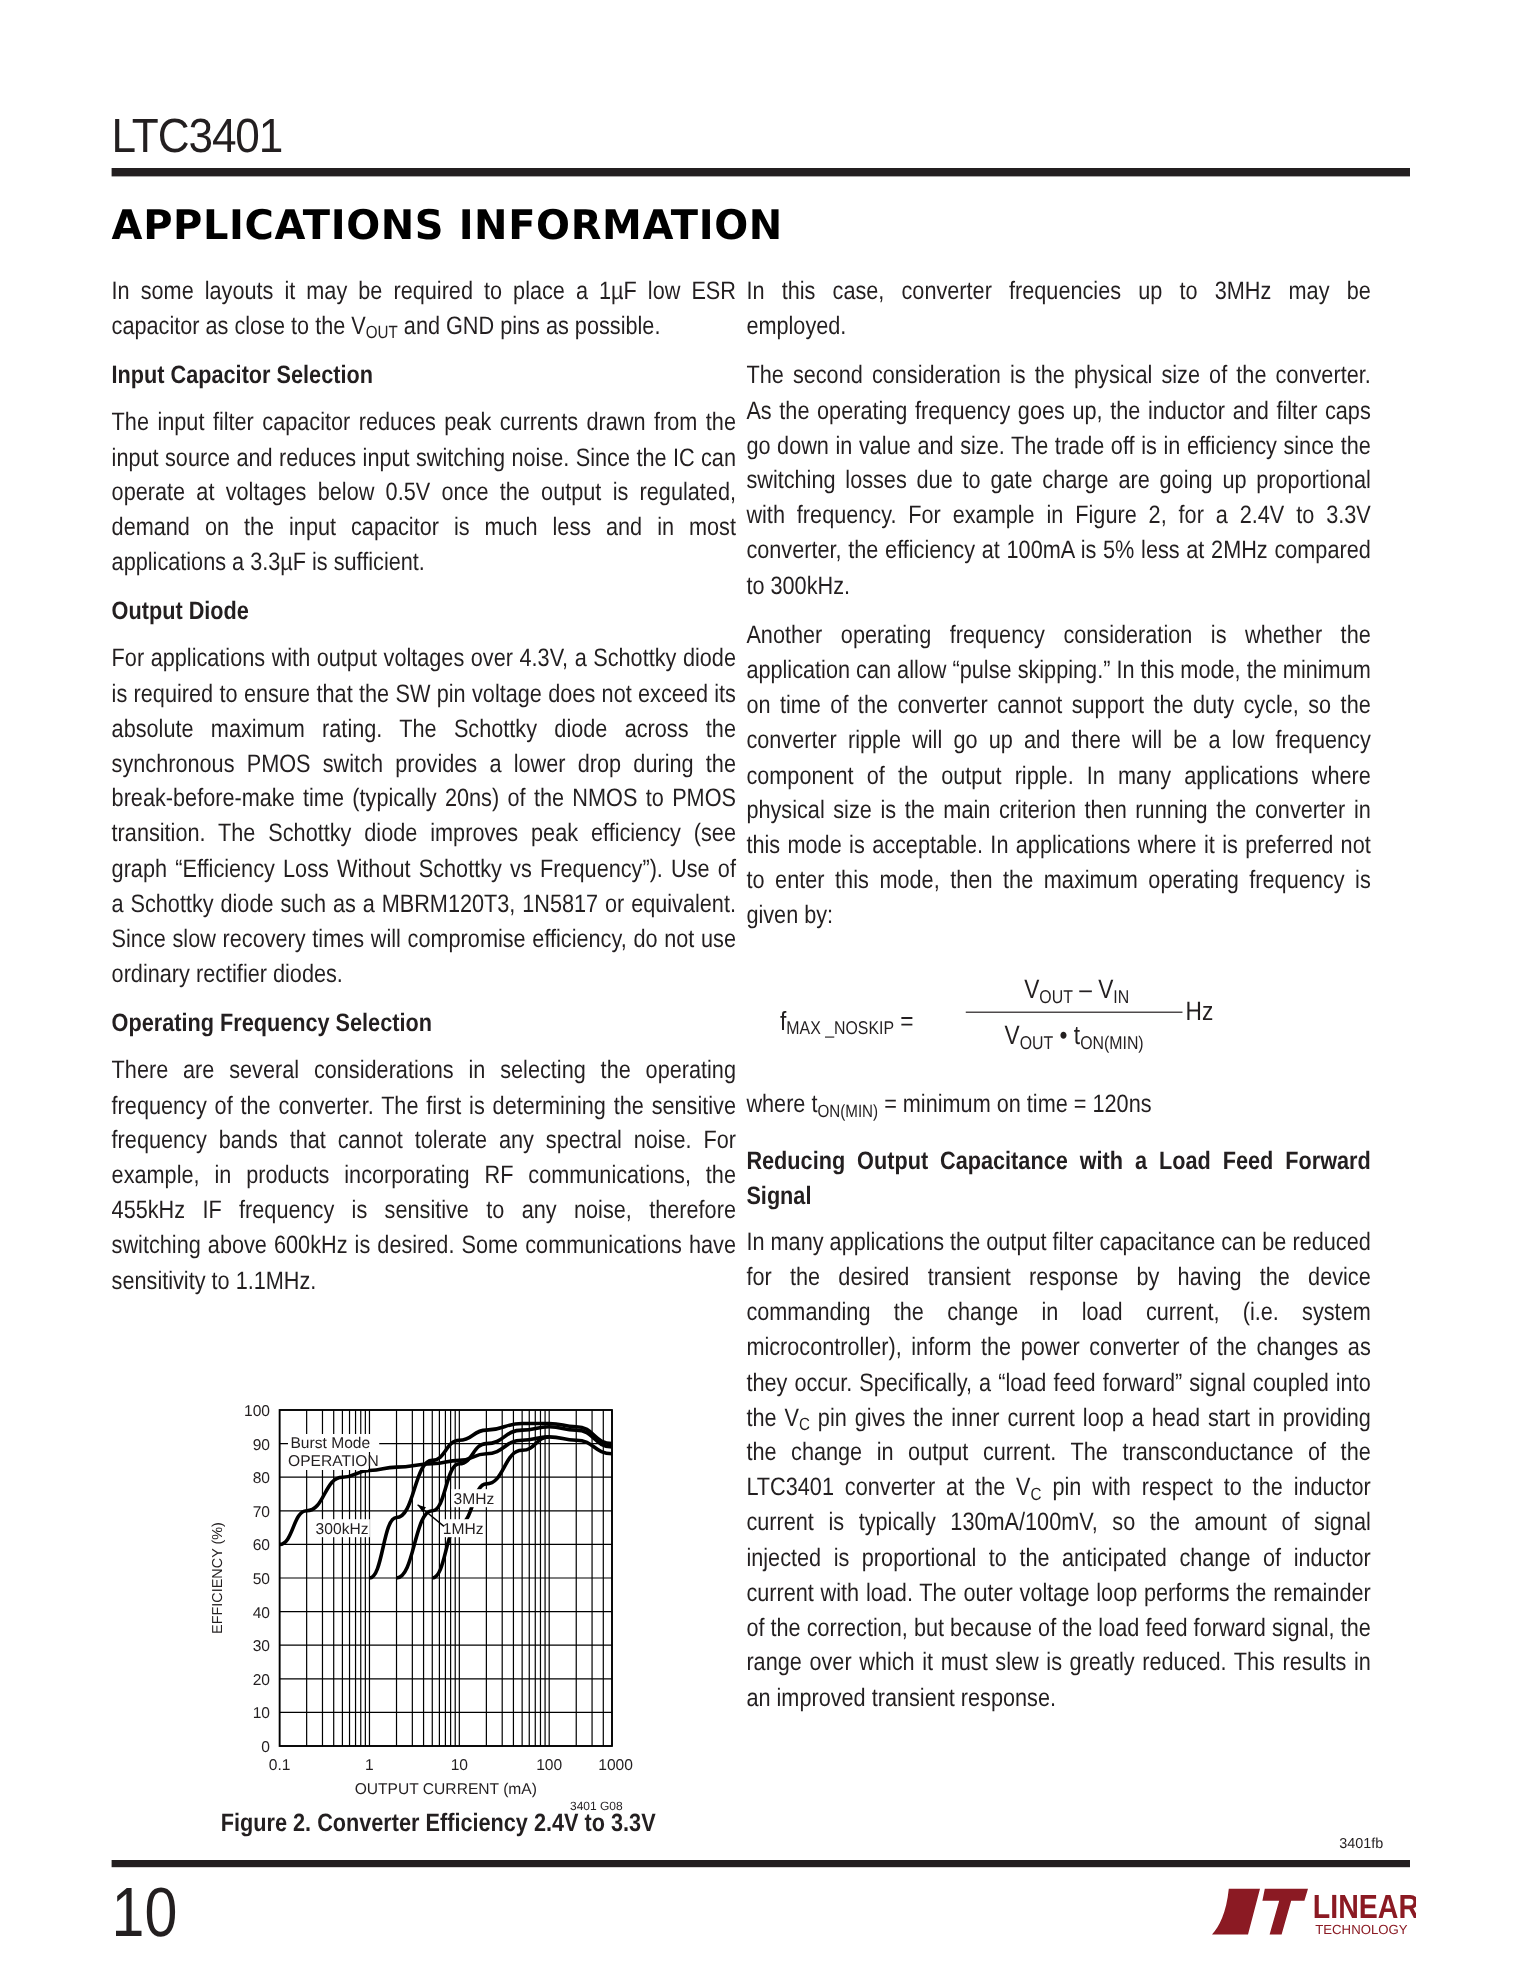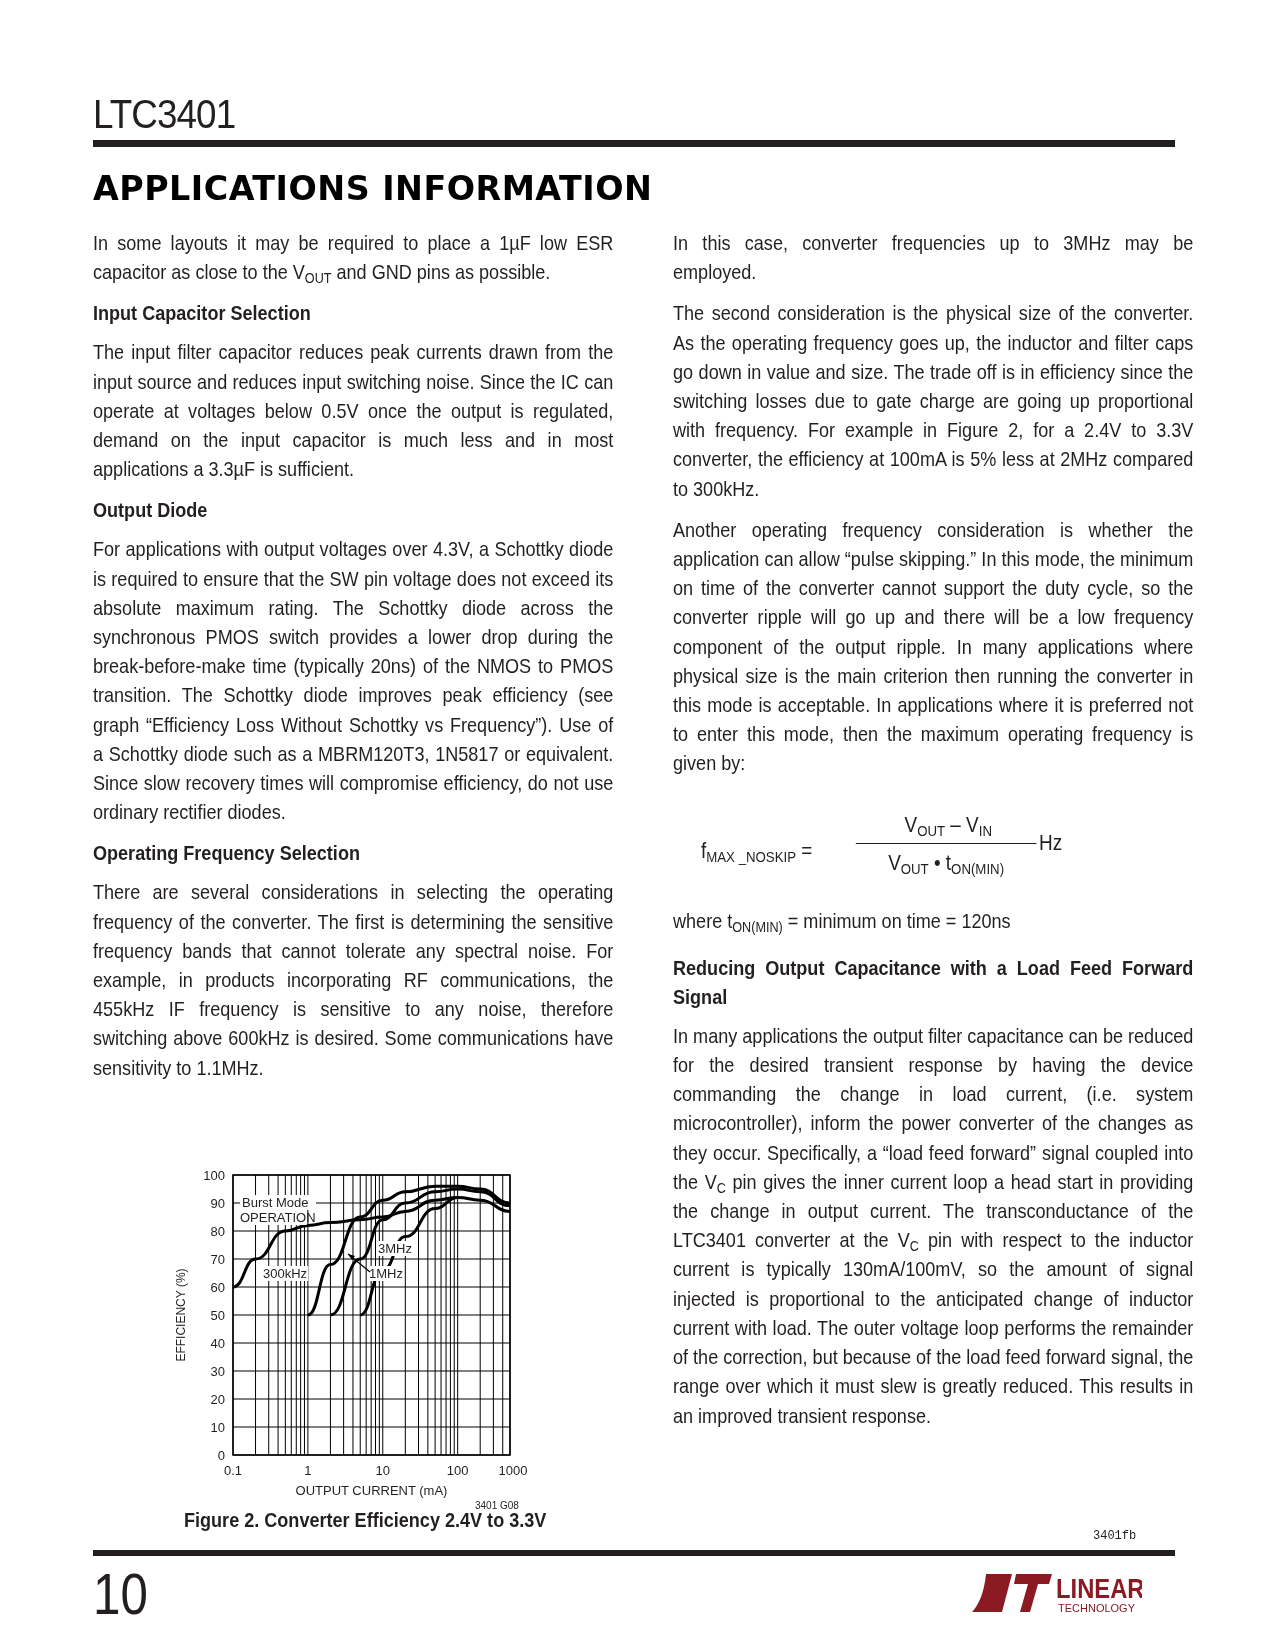--- a/index.html
+++ b/index.html
@@ -6,30 +6,30 @@
   body { width:1275px; height:1650px; position:relative; overflow:hidden;
          font-family:"Liberation Sans", sans-serif; color:#231f20; }
   .abs { position:absolute; }
   .part { left:93px; top:92px; font-size:40px; font-weight:normal; letter-spacing:-1px; transform:scaleX(0.92); transform-origin:left; color:#231f20; }
   .rule-top { left:93px; top:140px; width:1082px; height:7px; background:#231f20; }
   .section { left:93px; top:168px; font-size:34px; font-weight:bold; font-style:normal; letter-spacing:0.5px; transform:scaleX(0.98); transform-origin:left; color:#000; font-family:"DejaVu Sans", sans-serif; }
   .col { position:absolute; width:520px; font-size:21px; line-height:29.2px; text-align:justify;margin-top:10px; }
   .col p { margin:0 0 12px 0; transform:scaleX(0.86); transform-origin:left; width:605px; }
   .col h3 { margin:6px 0 10px 0; font-size:21px; font-weight:bold; line-height:29px; transform:scaleX(0.86); transform-origin:left; width:605px; }
   .left { left:93px; top:218px; }
-  .right { left:673px; top:218px; }
+  .right { left:622px; top:218px; }
   sub { font-size:0.7em; vertical-align:-0.25em; line-height:0; }
   .formula { position:relative; height:90px; margin:28px 0 10px 28px; font-size:22px; transform:scaleX(0.86); transform-origin:left; width:605px;}
   .chart-wrap { left:170px; top:1158px; width:380px; height:345px; }
   .caption { left:184px; top:1508px; font-size:21px; font-weight:bold; transform:scaleX(0.86); transform-origin:left; white-space:nowrap; }
   .chartid { left:475px; top:1500px; font-size:10px; }
-  .docid { left:1093px; top:1529px; font-size:12px;font-family:Liberation Mono, monospace; }
+  .docid { left:1116px; top:1529px; font-size:12px; }
   .rule-bot { left:93px; top:1550px; width:1082px; height:6px; background:#231f20; }
   .pagenum { left:93px; top:1560px; font-size:58px; font-weight:normal; transform:scaleX(0.85); transform-origin:left; color:#231f20; }
-  .logo { left:972px; top:1566px; width:170px; height:50px; }
+  .logo { left:1010px; top:1566px; width:170px; height:50px; }
 </style>
 </head>
 <body>
 
 <div class="abs part">LTC3401</div>
 <div class="abs rule-top"></div>
 <div class="abs section">APPLICATIONS INFORMATION</div>
 
 <div class="col left">
   <p>In some layouts it may be required to place a 1µF low ESR capacitor as close to the V<sub>OUT</sub> and GND pins as possible.</p>

